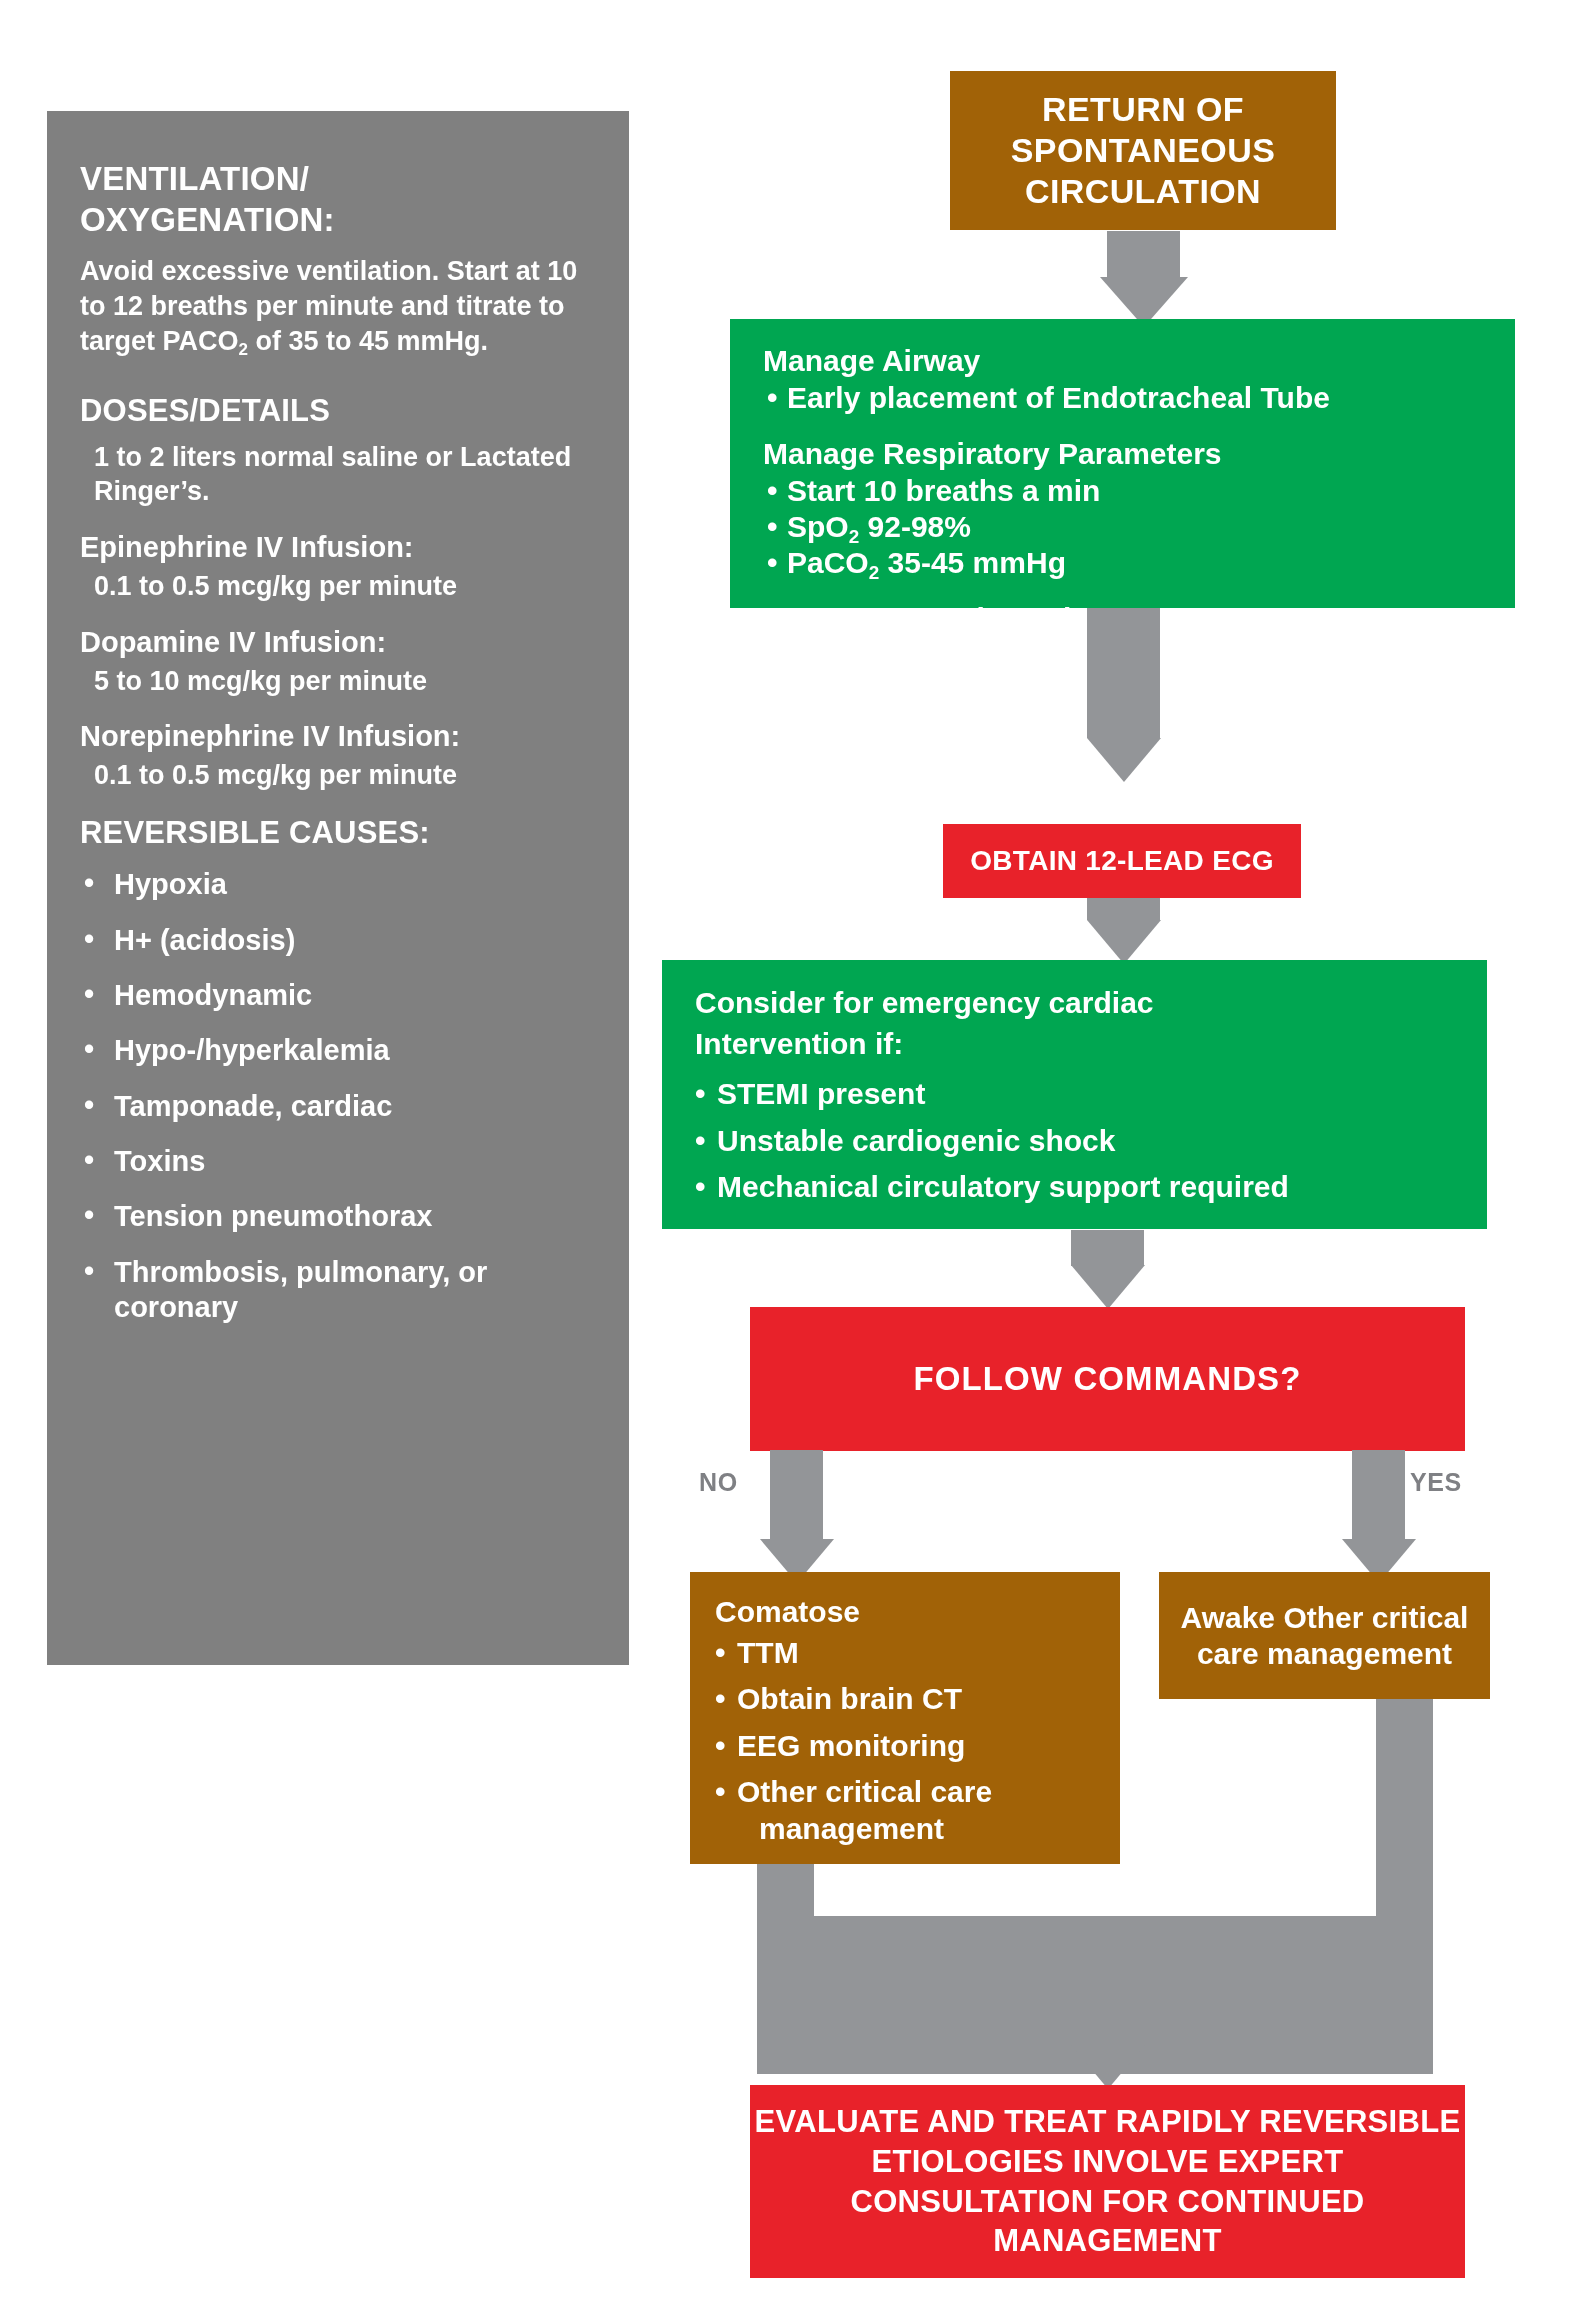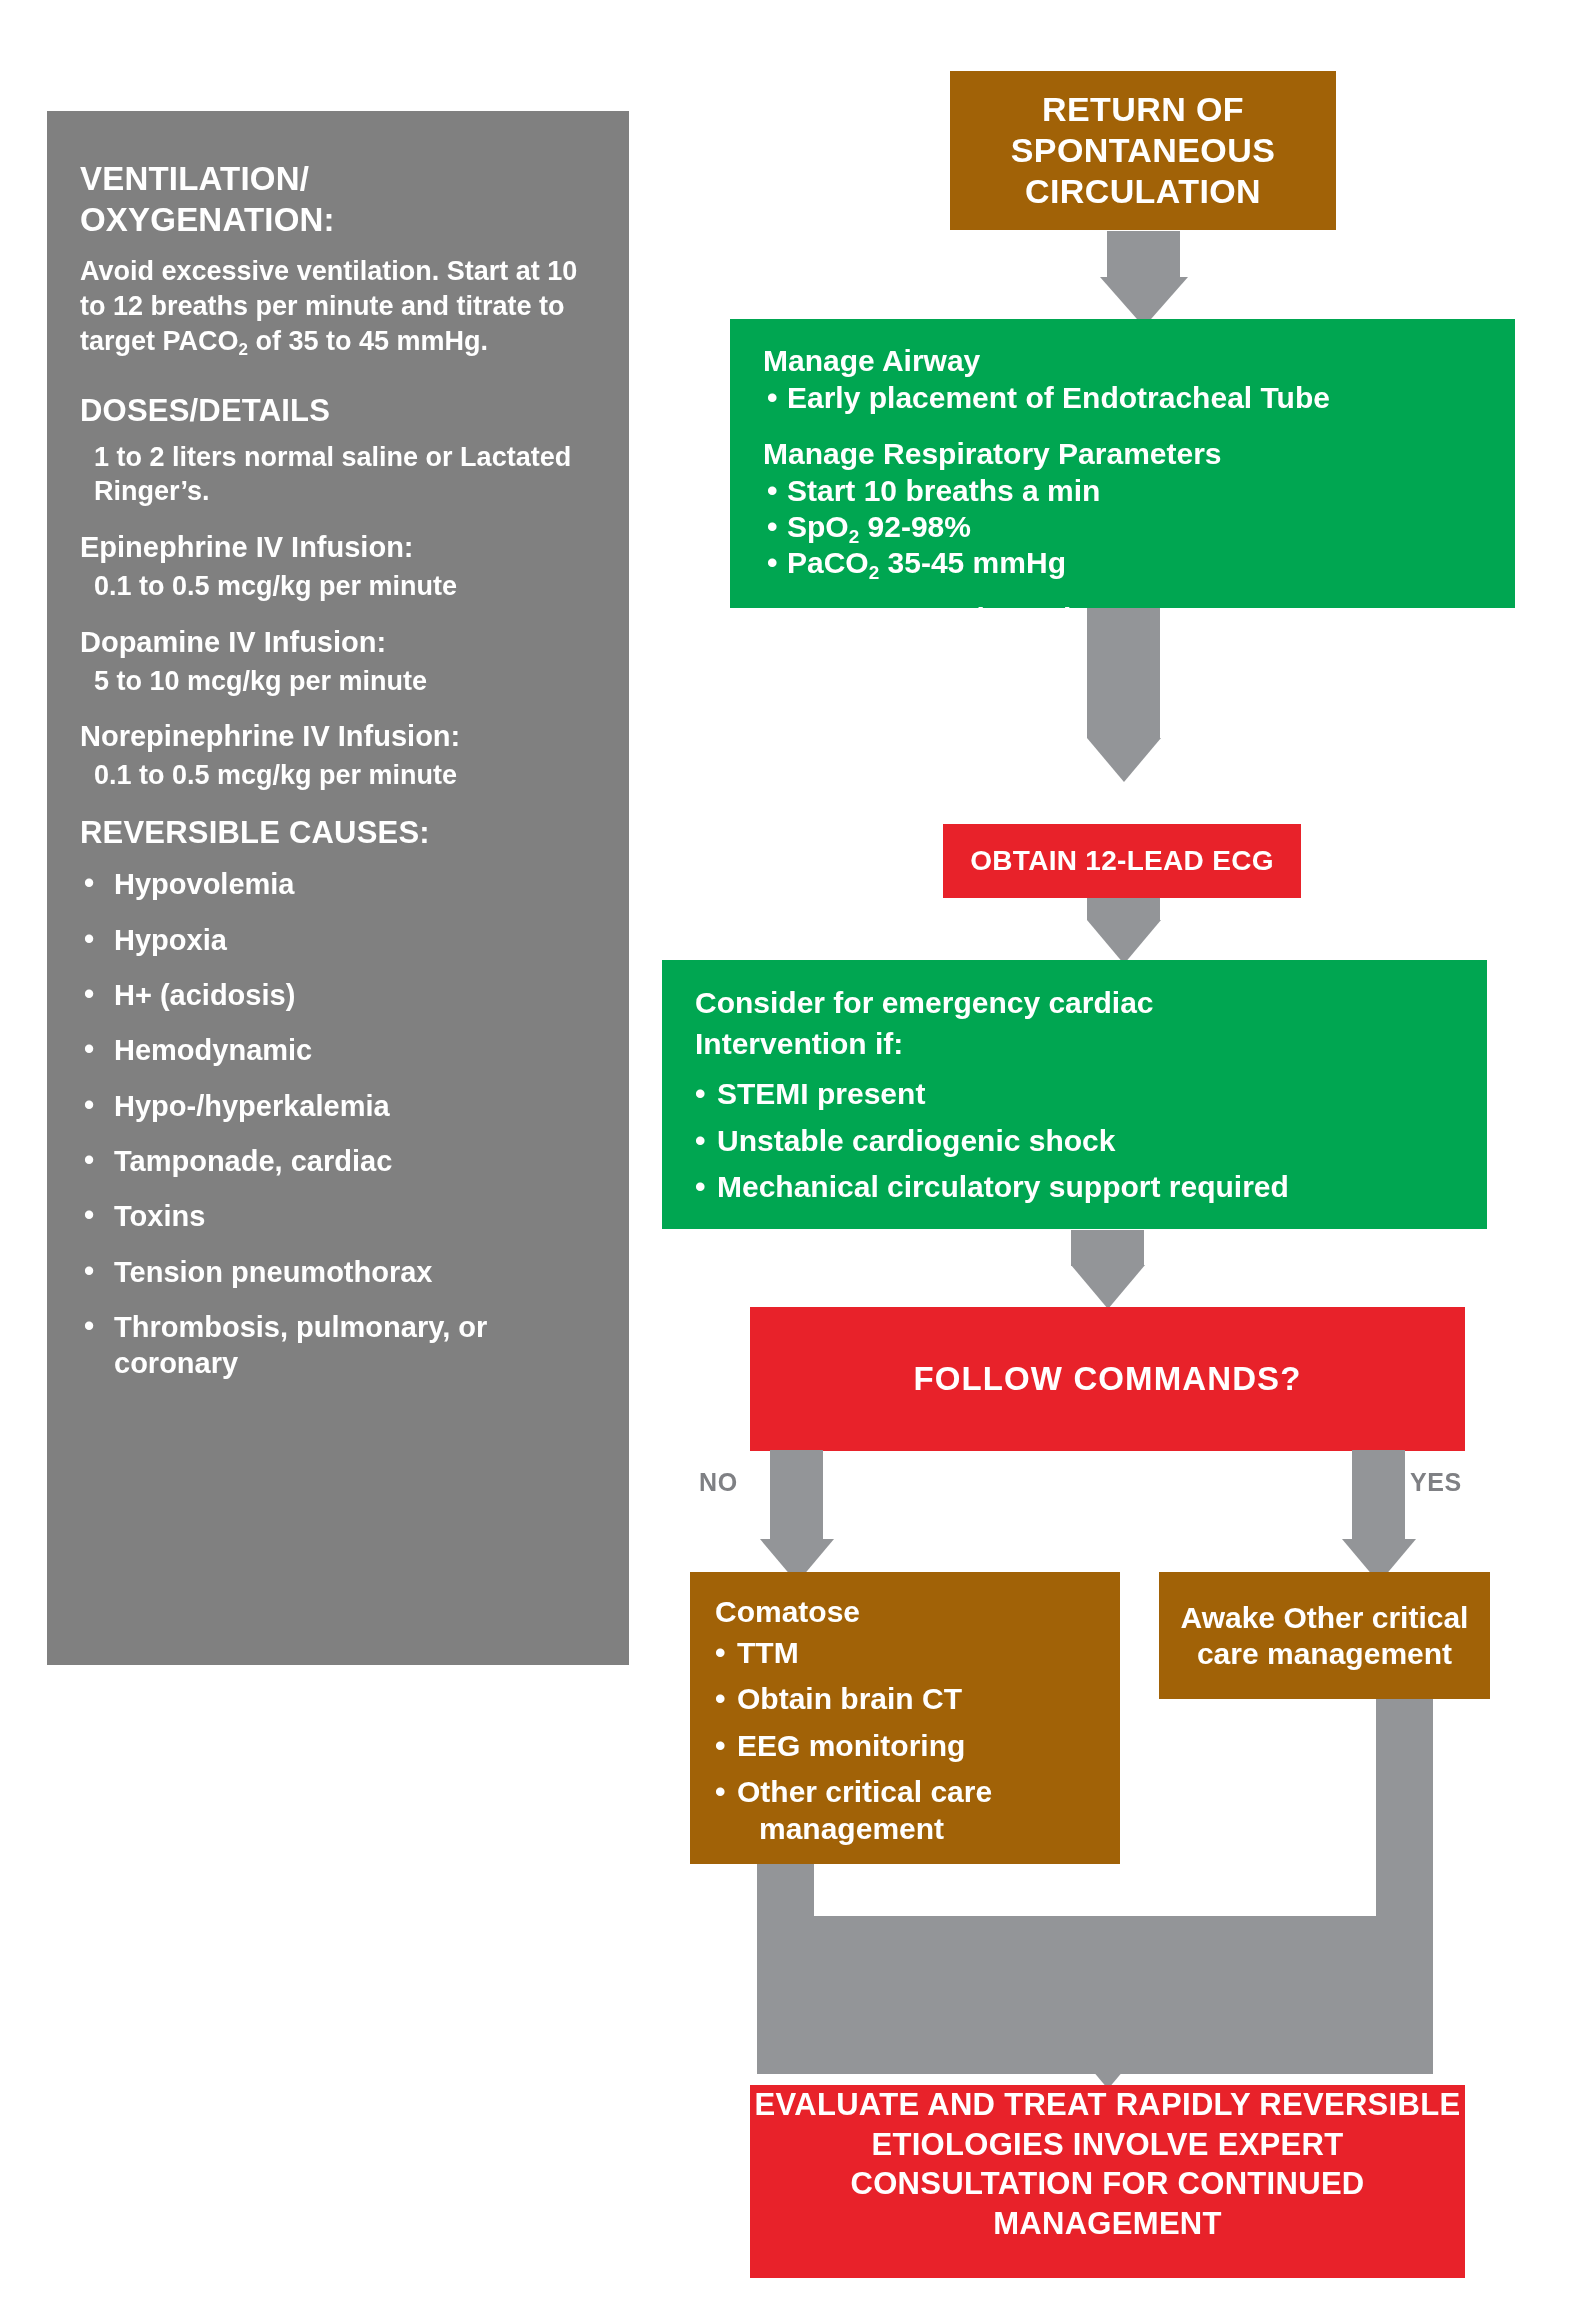--- a/index.html
+++ b/index.html
@@ -125,21 +125,21 @@
     font-size:30px; line-height:1.22;
   }
   #box-awake{
     left:1159px; top:1572px; width:331px; height:127px;
     display:flex; align-items:center; justify-content:center;
     text-align:center;
     font-size:30px; line-height:1.20;
   }
   #box-final{
     left:750px; top:2085px; width:715px; height:193px;
-    display:flex; align-items:flex-start; justify-content:center;
+    display:flex; align-items:center; justify-content:center;
     text-align:center;
     font-size:31px; line-height:1.28; letter-spacing:0.3px;
   }
 
   .grp{margin-bottom:20px;}
   .grp:last-child{margin-bottom:0;}
   .grp .hd{margin:0 0 1px 0;}
   .grp .bl{margin:0; padding-left:4px; white-space:nowrap;}
   .bl .d{display:inline-block; width:20px;}
 
@@ -205,21 +205,20 @@
 
     <p class="sb-drug">Dopamine IV Infusion:</p>
     <p class="sb-dose">5 to 10 mcg/kg per minute</p>
 
     <p class="sb-drug">Norepinephrine IV Infusion:</p>
     <p class="sb-dose">0.1 to 0.5 mcg/kg per minute</p>
 
     <p class="sb-causes-title">REVERSIBLE CAUSES:</p>
 
     <ul class="sb-list">
-      <li>Hypovolemia</li>
       <li>Hypoxia</li>
       <li>H+ (acidosis)</li>
       <li>Hemodynamic</li>
       <li>Hypo-/hyperkalemia</li>
       <li>Tamponade, cardiac</li>
       <li>Toxins</li>
       <li>Tension pneumothorax</li>
       <li>Thrombosis, pulmonary, or coronary</li>
     </ul>
   </div>

